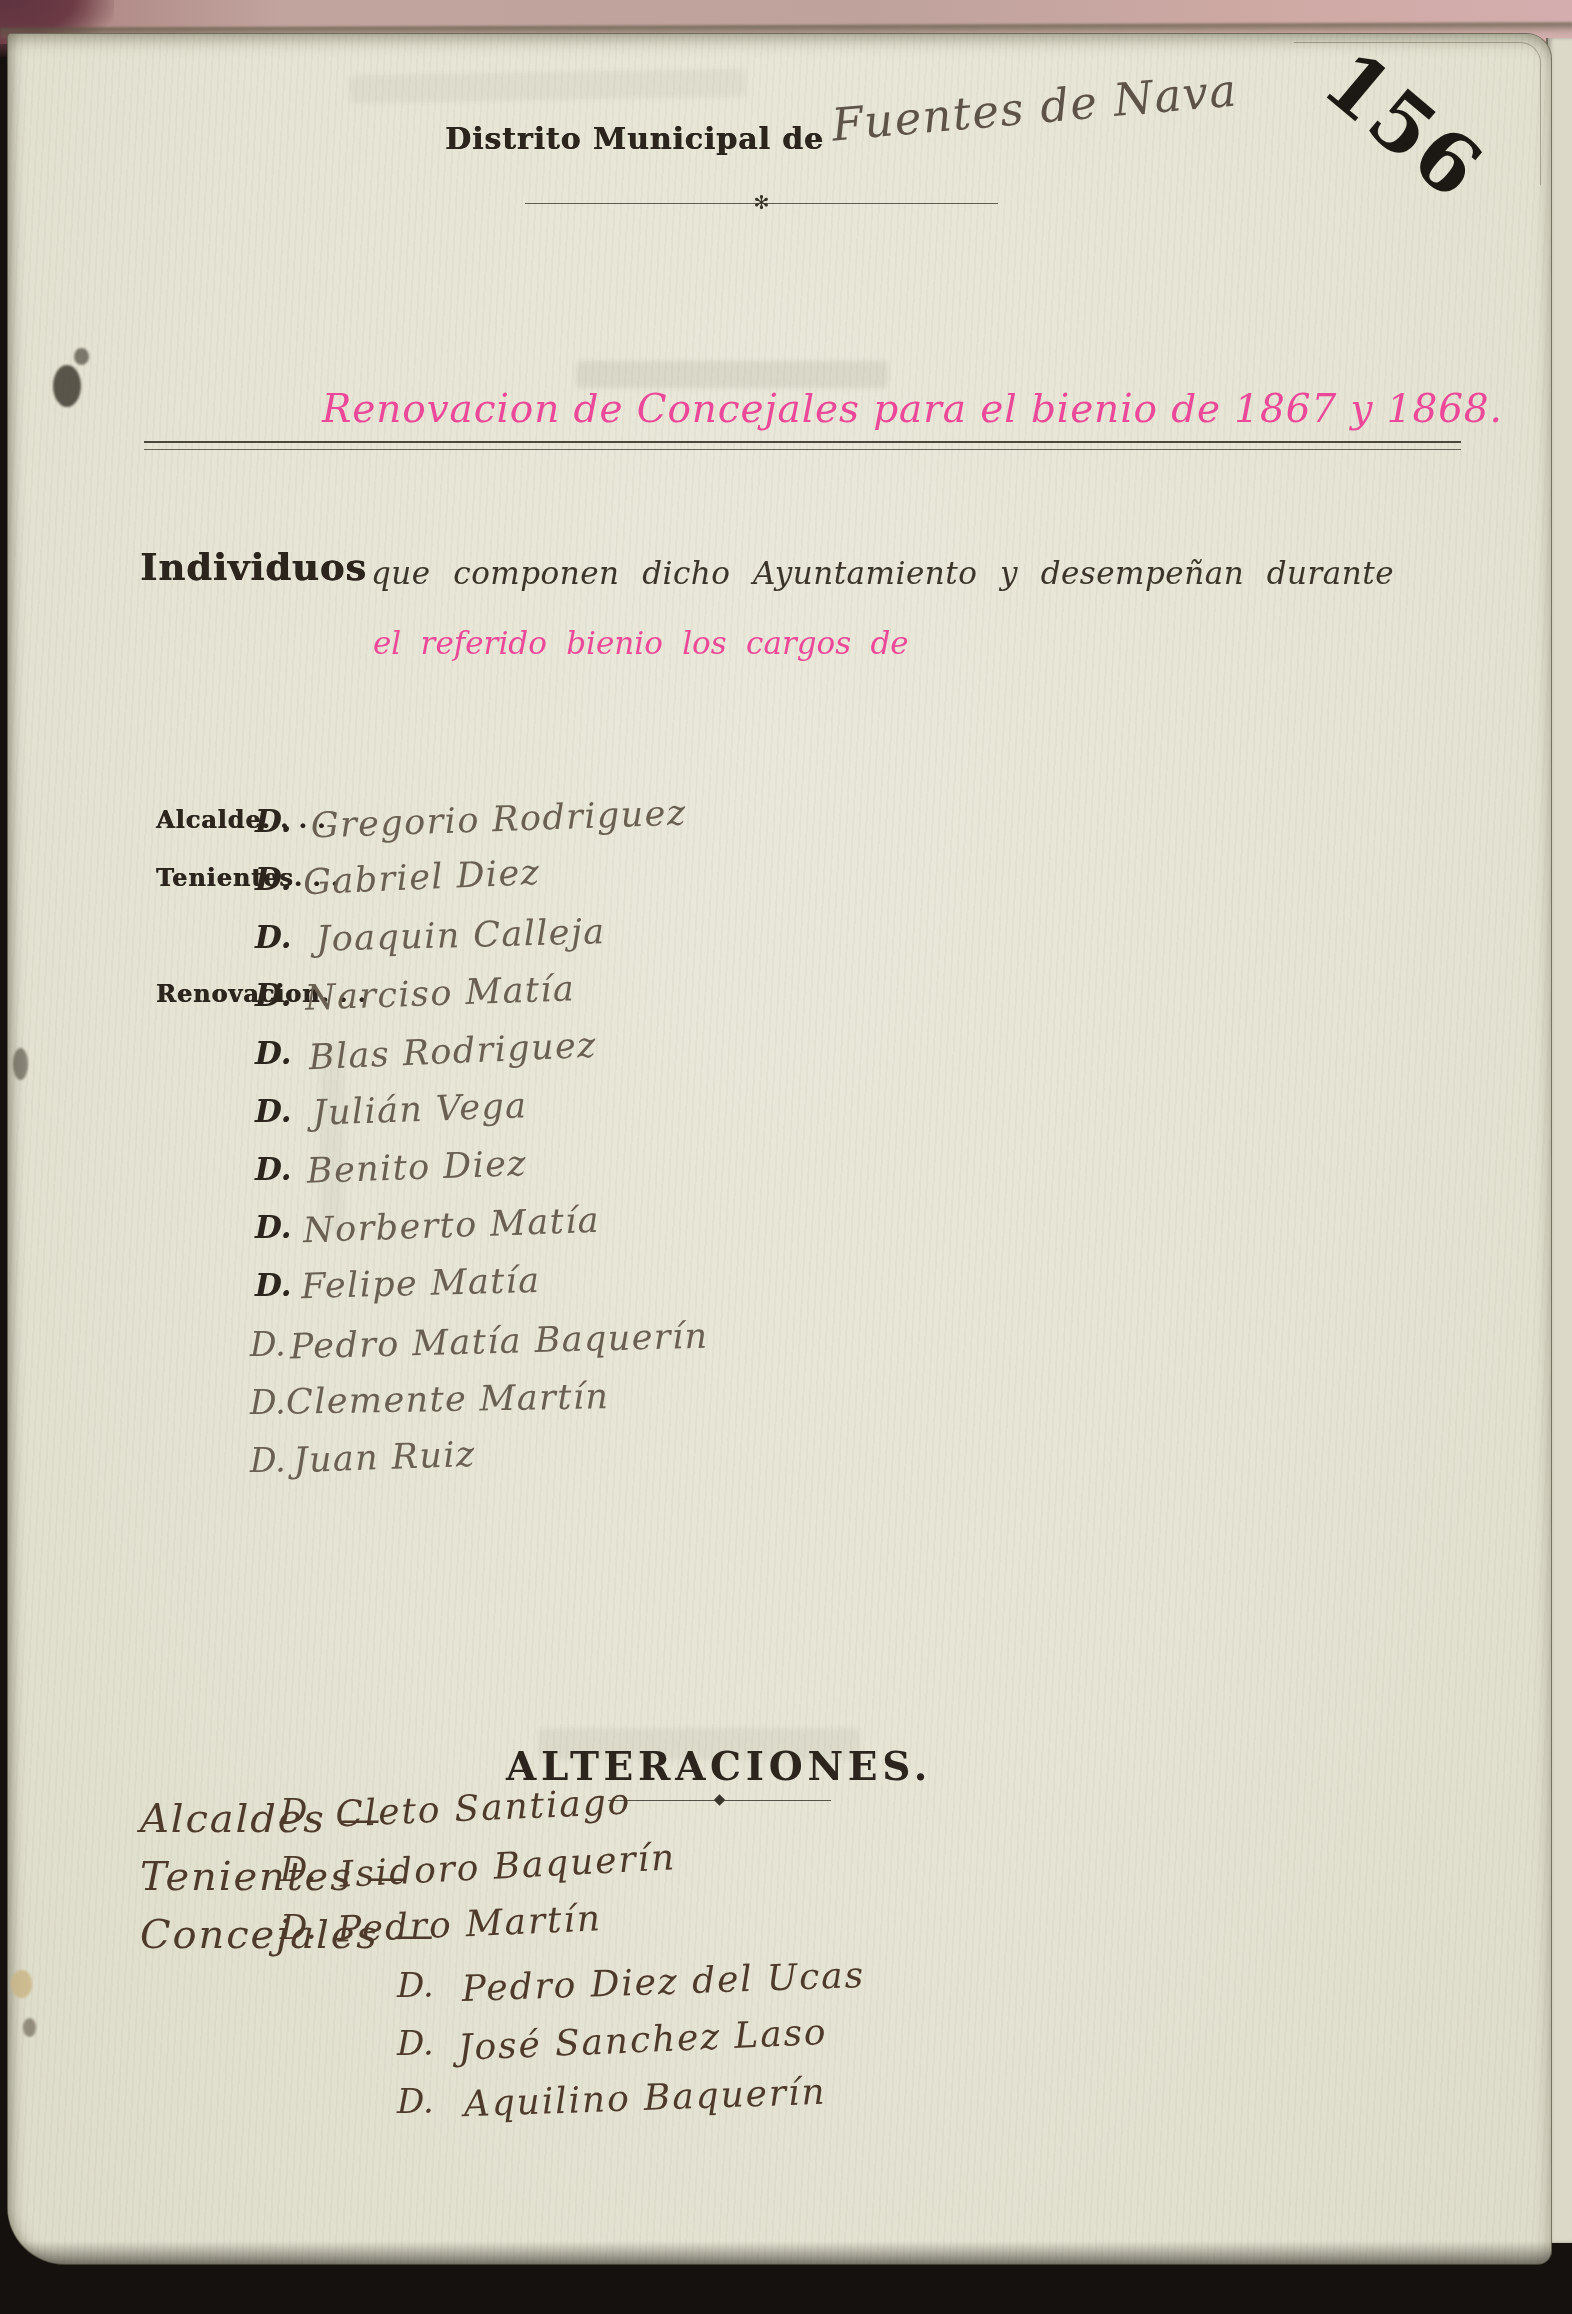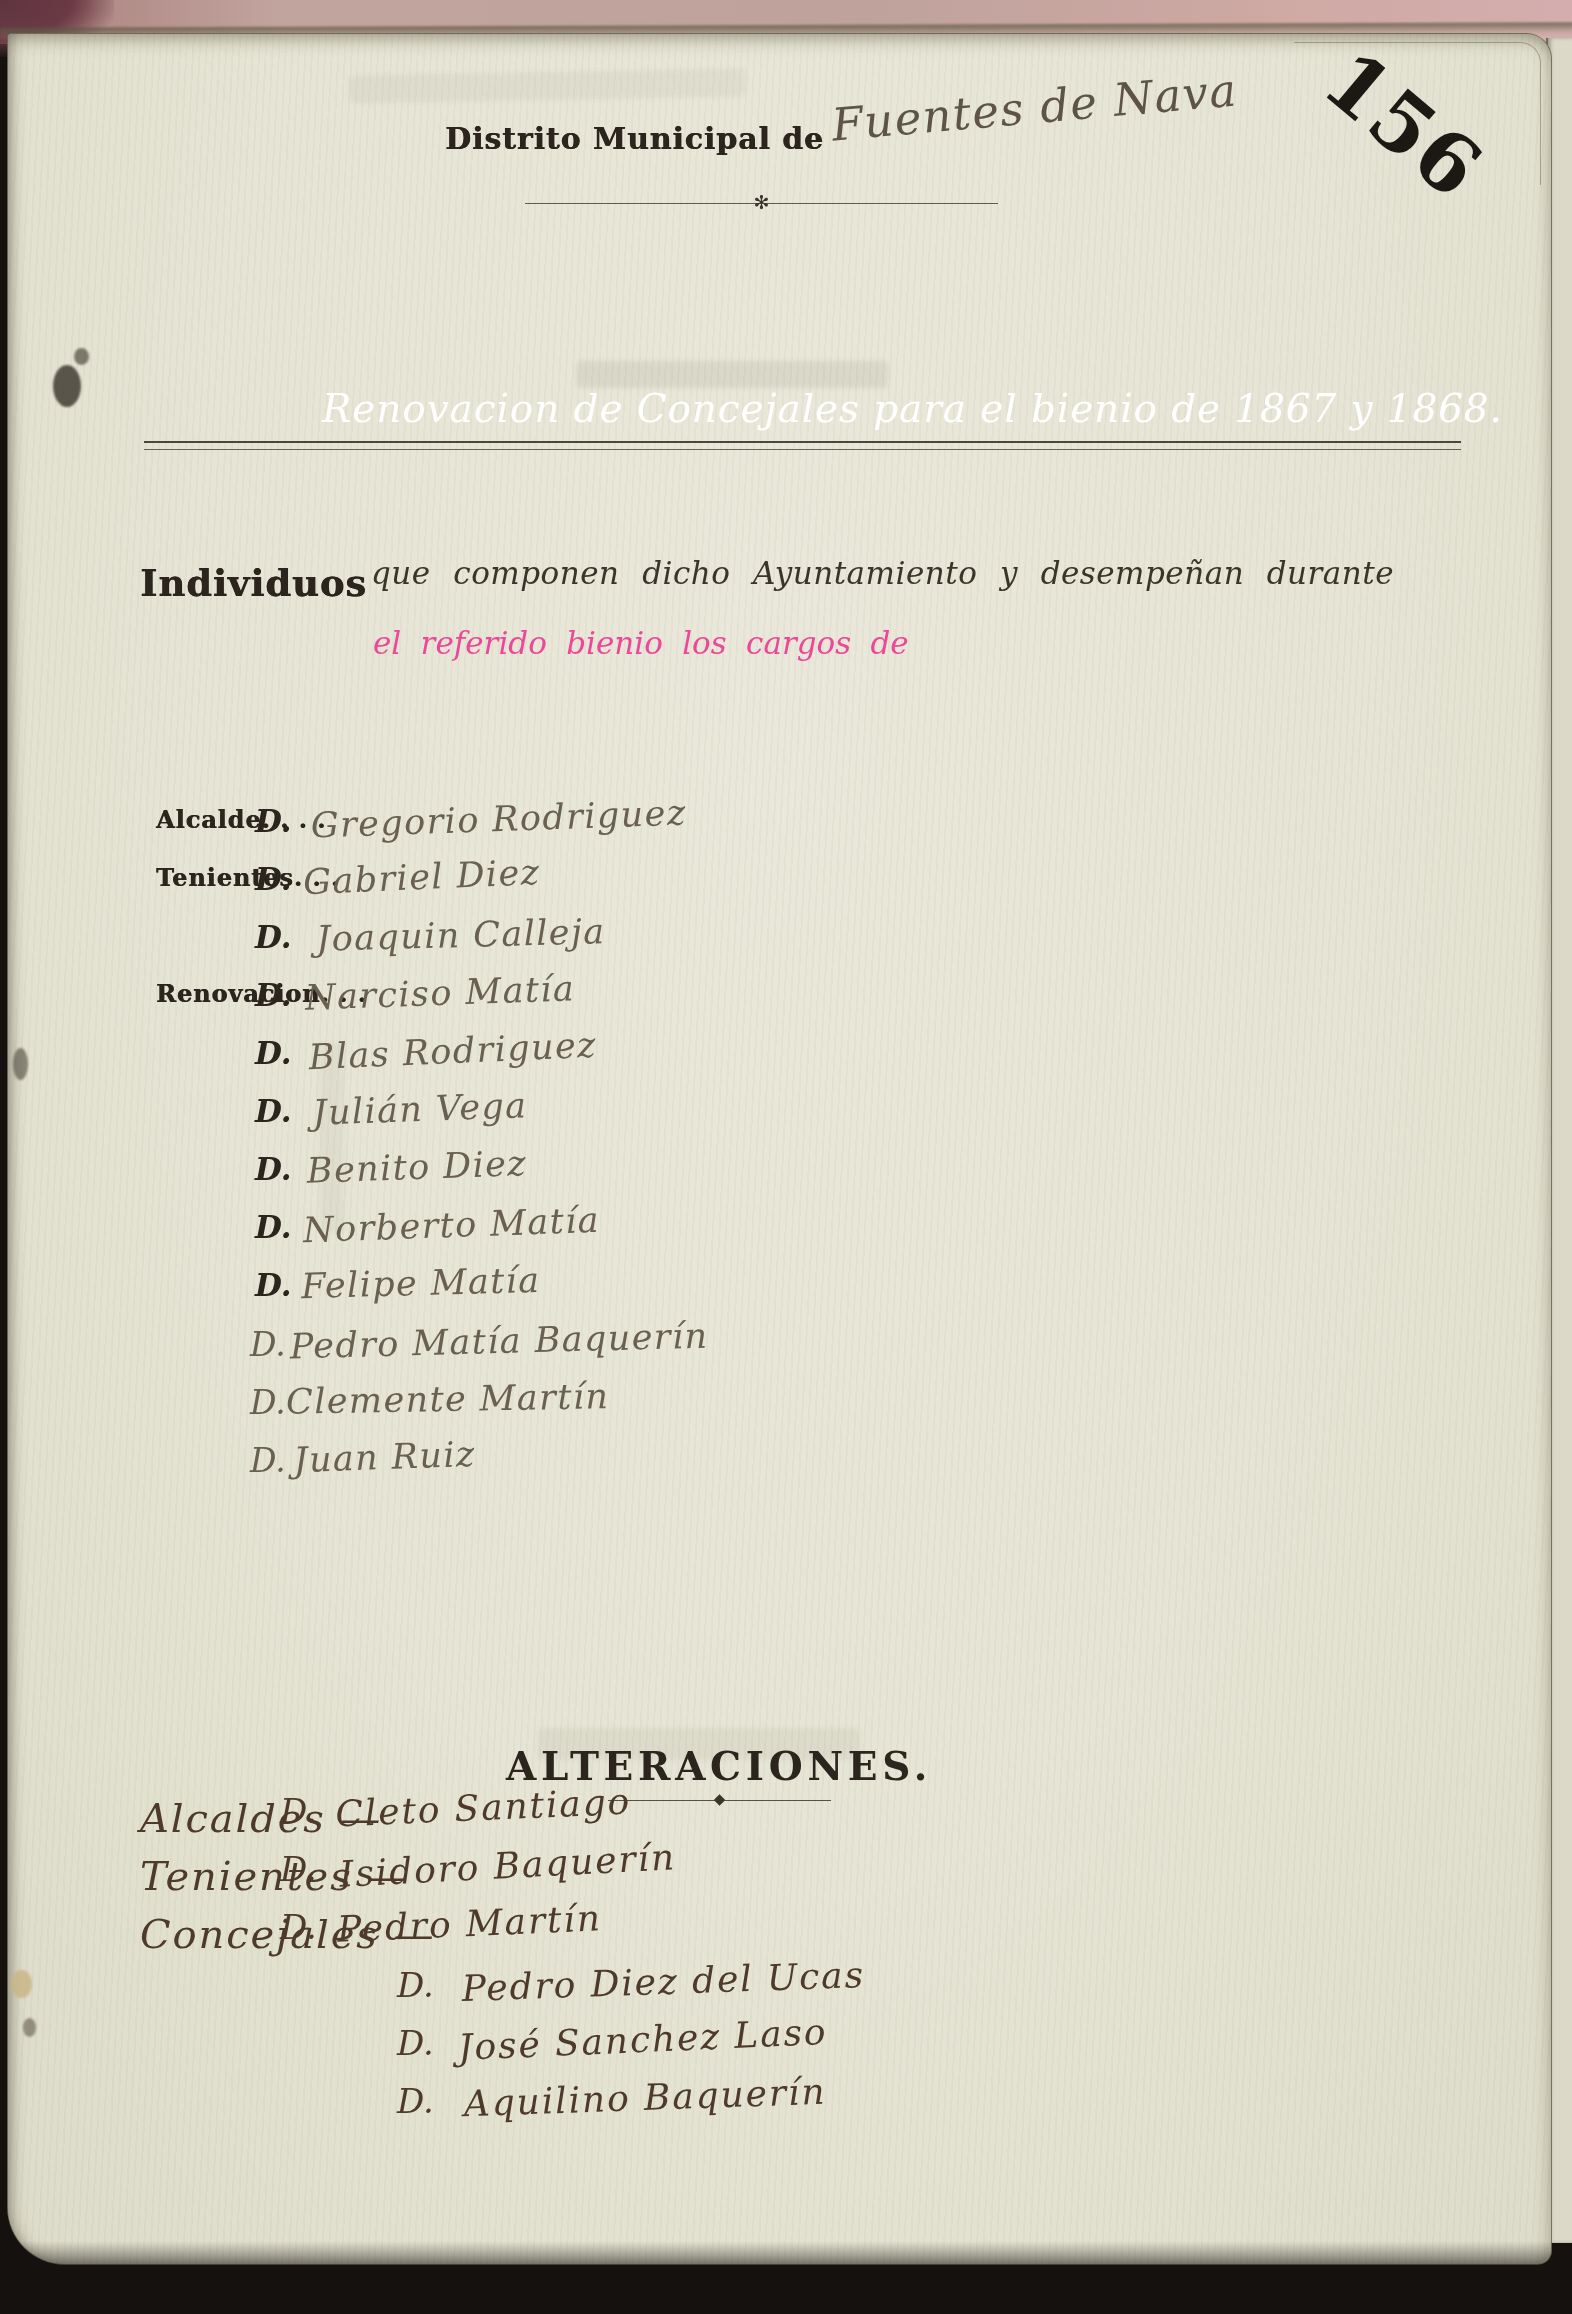--- a/index.html
+++ b/index.html
@@ -57,24 +57,24 @@
   .page-number{left:1367px;top:32px;font-size:81px;font-weight:700;color:#1c1914;
     transform:rotate(40deg);transform-origin:left top;letter-spacing:1.9px;
     font-family:"DejaVu Serif","Liberation Serif",serif;}
   .header-printed{left:445px;top:121px;font-size:30px;}
   .header-hand{left:831px;top:81px;font-size:45px;transform:rotate(-5deg);color:#5d5348;}
   .header-rule{position:absolute;left:525px;top:203px;width:473px;height:0;
     border-top:1.9px solid rgba(50,46,36,.75);}
   .header-rule .orn{position:absolute;left:50%;top:-13.2px;transform:translateX(-50%);
     font-size:19px;color:#3a352a;background:transparent;padding:0 5.7px;}
   .doc-title{left:322px;top:386px;width:1013px;text-align:center;font-size:39px;
-    font-style:italic;color:#ffffff;letter-spacing:0.9px;}
+    font-style:italic;color:#ec4899;letter-spacing:0.9px;}
   .title-rule{position:absolute;left:144px;top:441px;width:1317px;height:5.7px;
     border-top:2.8px solid rgba(48,44,34,.85);border-bottom:1.9px solid rgba(48,44,34,.7);}
-  .intro-lead{left:140px;top:545px;font-size:37px;margin-top:16px;}
+  .intro-lead{left:140px;top:545px;font-size:37px;}
   .intro-line1{left:371px;top:555px;font-size:31px;font-style:italic;color:#3a342a;
     word-spacing:12.3px;letter-spacing:0.5px;}
   .intro-line2{left:373px;top:625px;font-size:31px;font-style:italic;color:#ec4899;
     word-spacing:9.5px;}
   
   .officials{position:absolute;left:140px;top:797px;width:1183px;}
   .off-row{position:relative;height:58px;}
   .off-row .role{position:absolute;left:16px;top:7.6px;font-size:24px;}
   .off-row .dprefix{position:absolute;left:115px;top:5.7px;font-size:31px;font-weight:700;
     font-style:italic;color:#2b251d;}

